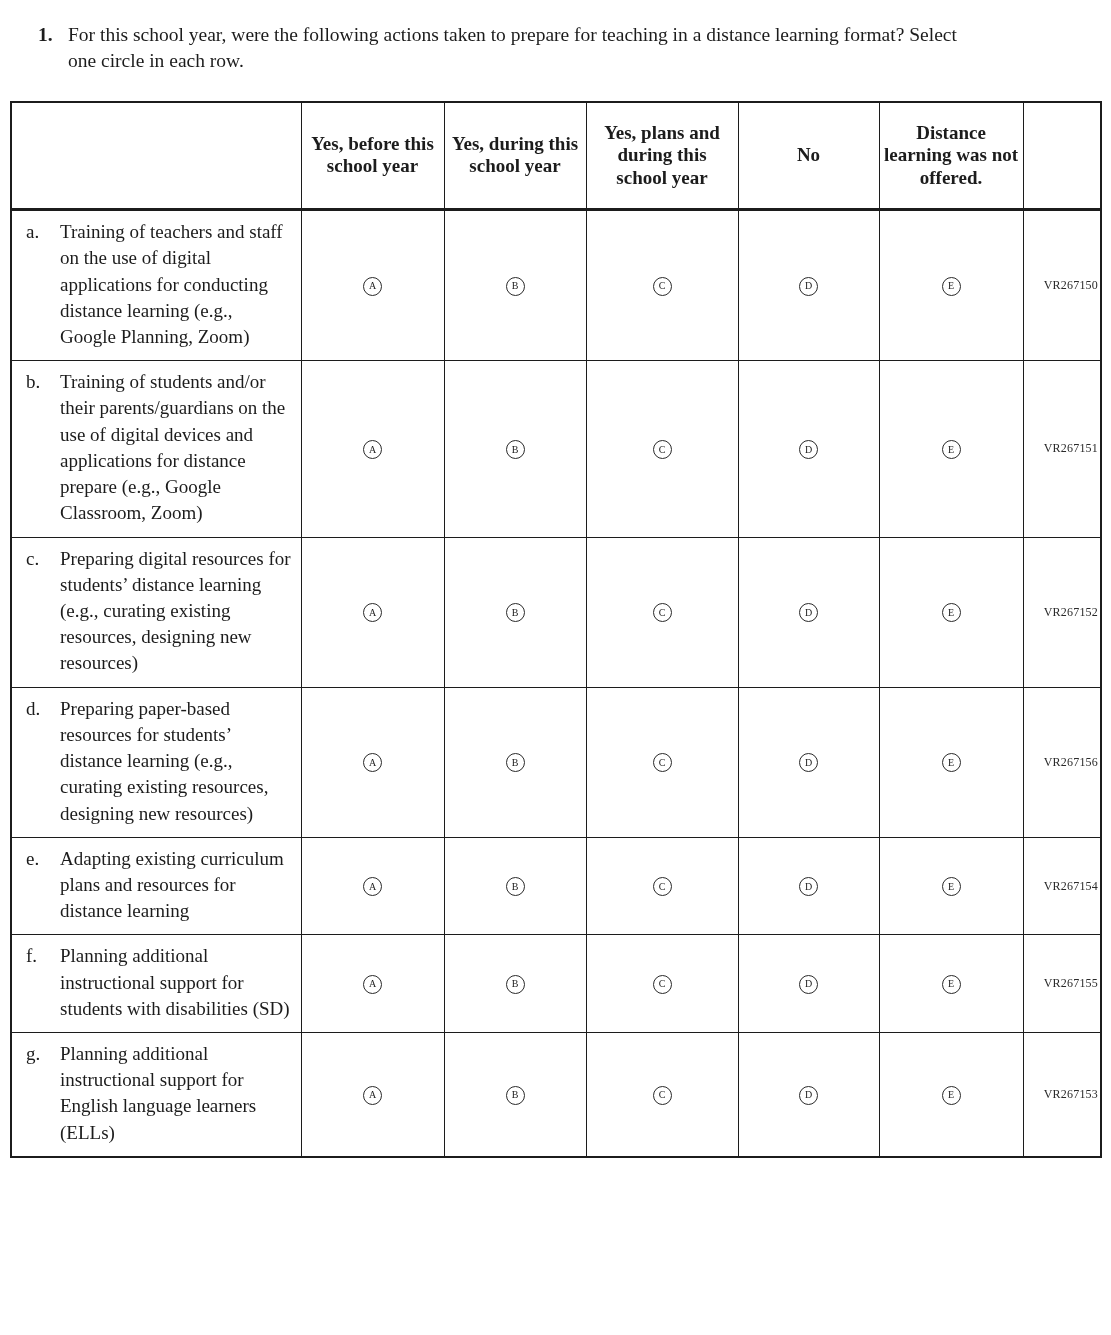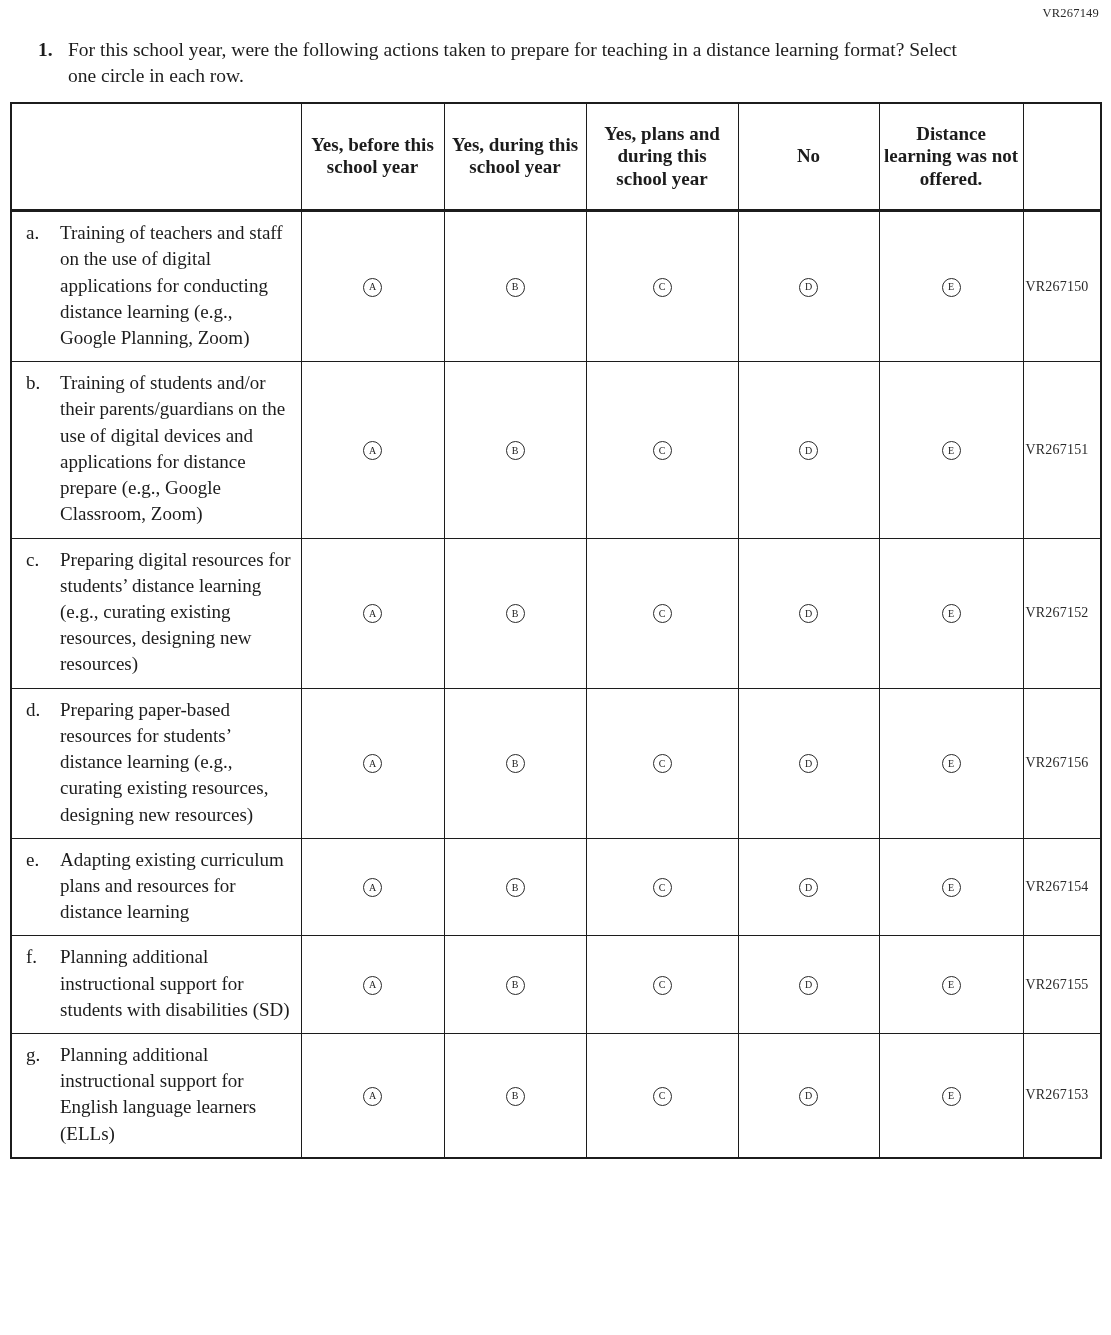--- a/index.html
+++ b/index.html
@@ -35,21 +35,21 @@
   }
   .qnum {
     position: absolute;
     left: 28px;
     top: 0;
     font-weight: bold;
   }
   .question b { font-weight: normal; }
 
   table.grid {
-    margin-top: 12px;
+    margin-top: 26px;
     border-collapse: collapse;
     table-layout: fixed;
     width: 1090px;
     border: 2px solid #1c1c1c;
   }
   table.grid th, table.grid td {
     border: 1.5px solid #1c1c1c;
     box-sizing: border-box;
   }
   table.grid thead th {
@@ -72,23 +72,23 @@
   td.label-cell .row-letter {
     position: absolute;
     left: 14px;
     top: 8px;
   }
   td.option-cell {
     text-align: center;
     vertical-align: middle;
   }
   td.code-cell {
-    text-align: left;
+    text-align: right;
     vertical-align: middle;
-    font-size: 14px;
+    font-size: 12px;
     letter-spacing: 0.2px;
     color: #2a2a2a;
     padding: 0 2px;
   }
   .bubble {
     display: inline-flex;
     align-items: center;
     justify-content: center;
     width: 17px;
     height: 17px;
@@ -100,21 +100,20 @@
     color: #1c1c1c;
     background: #ffffff;
     cursor: pointer;
   }
 </style>
 </head>
 <body>
 
 <div class="page">
 
-  <div class="top-code">VR267149</div>
 
   <div class="question">
     <span class="qnum">1.</span>
     <span id="question-text"><span>For </span><b>this school year</b><span>, were the following actions taken to prepare for teaching in a distance learning format? Select </span><b>one</b><span> circle in each row.</span></span>
   </div>
 
   <table class="grid">
     <colgroup>
       <col style="width:290px">
       <col style="width:143px">

